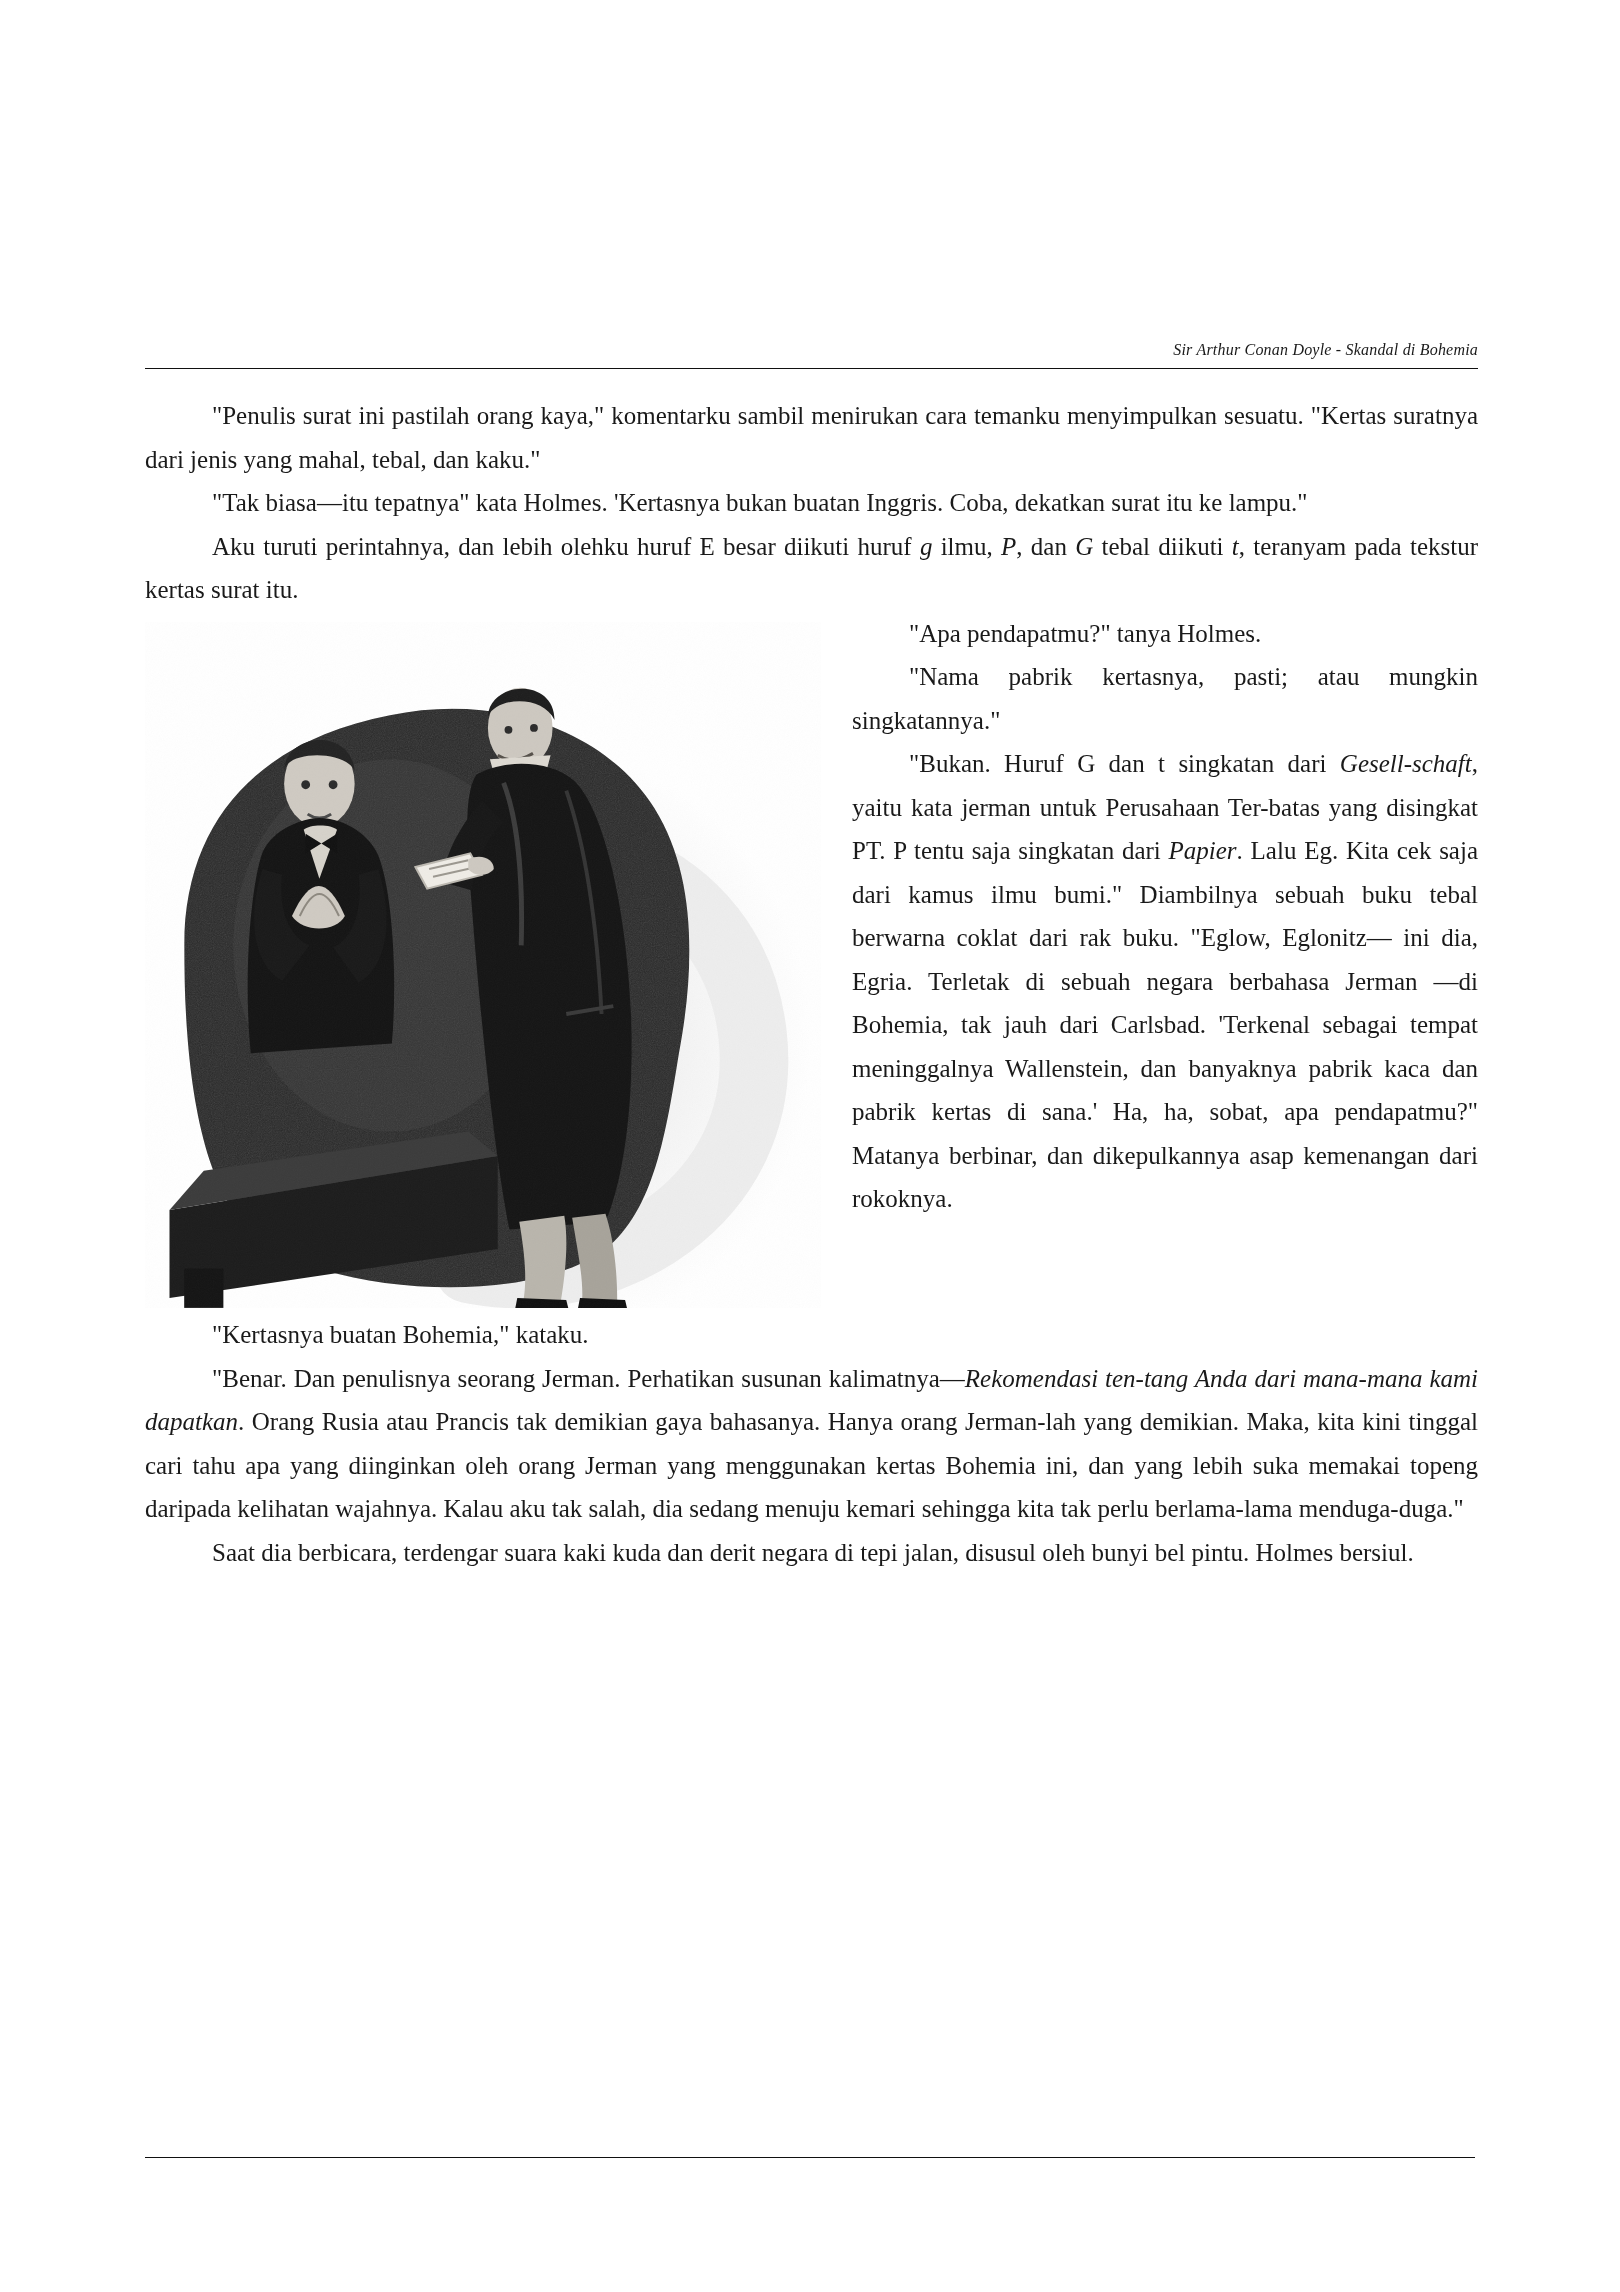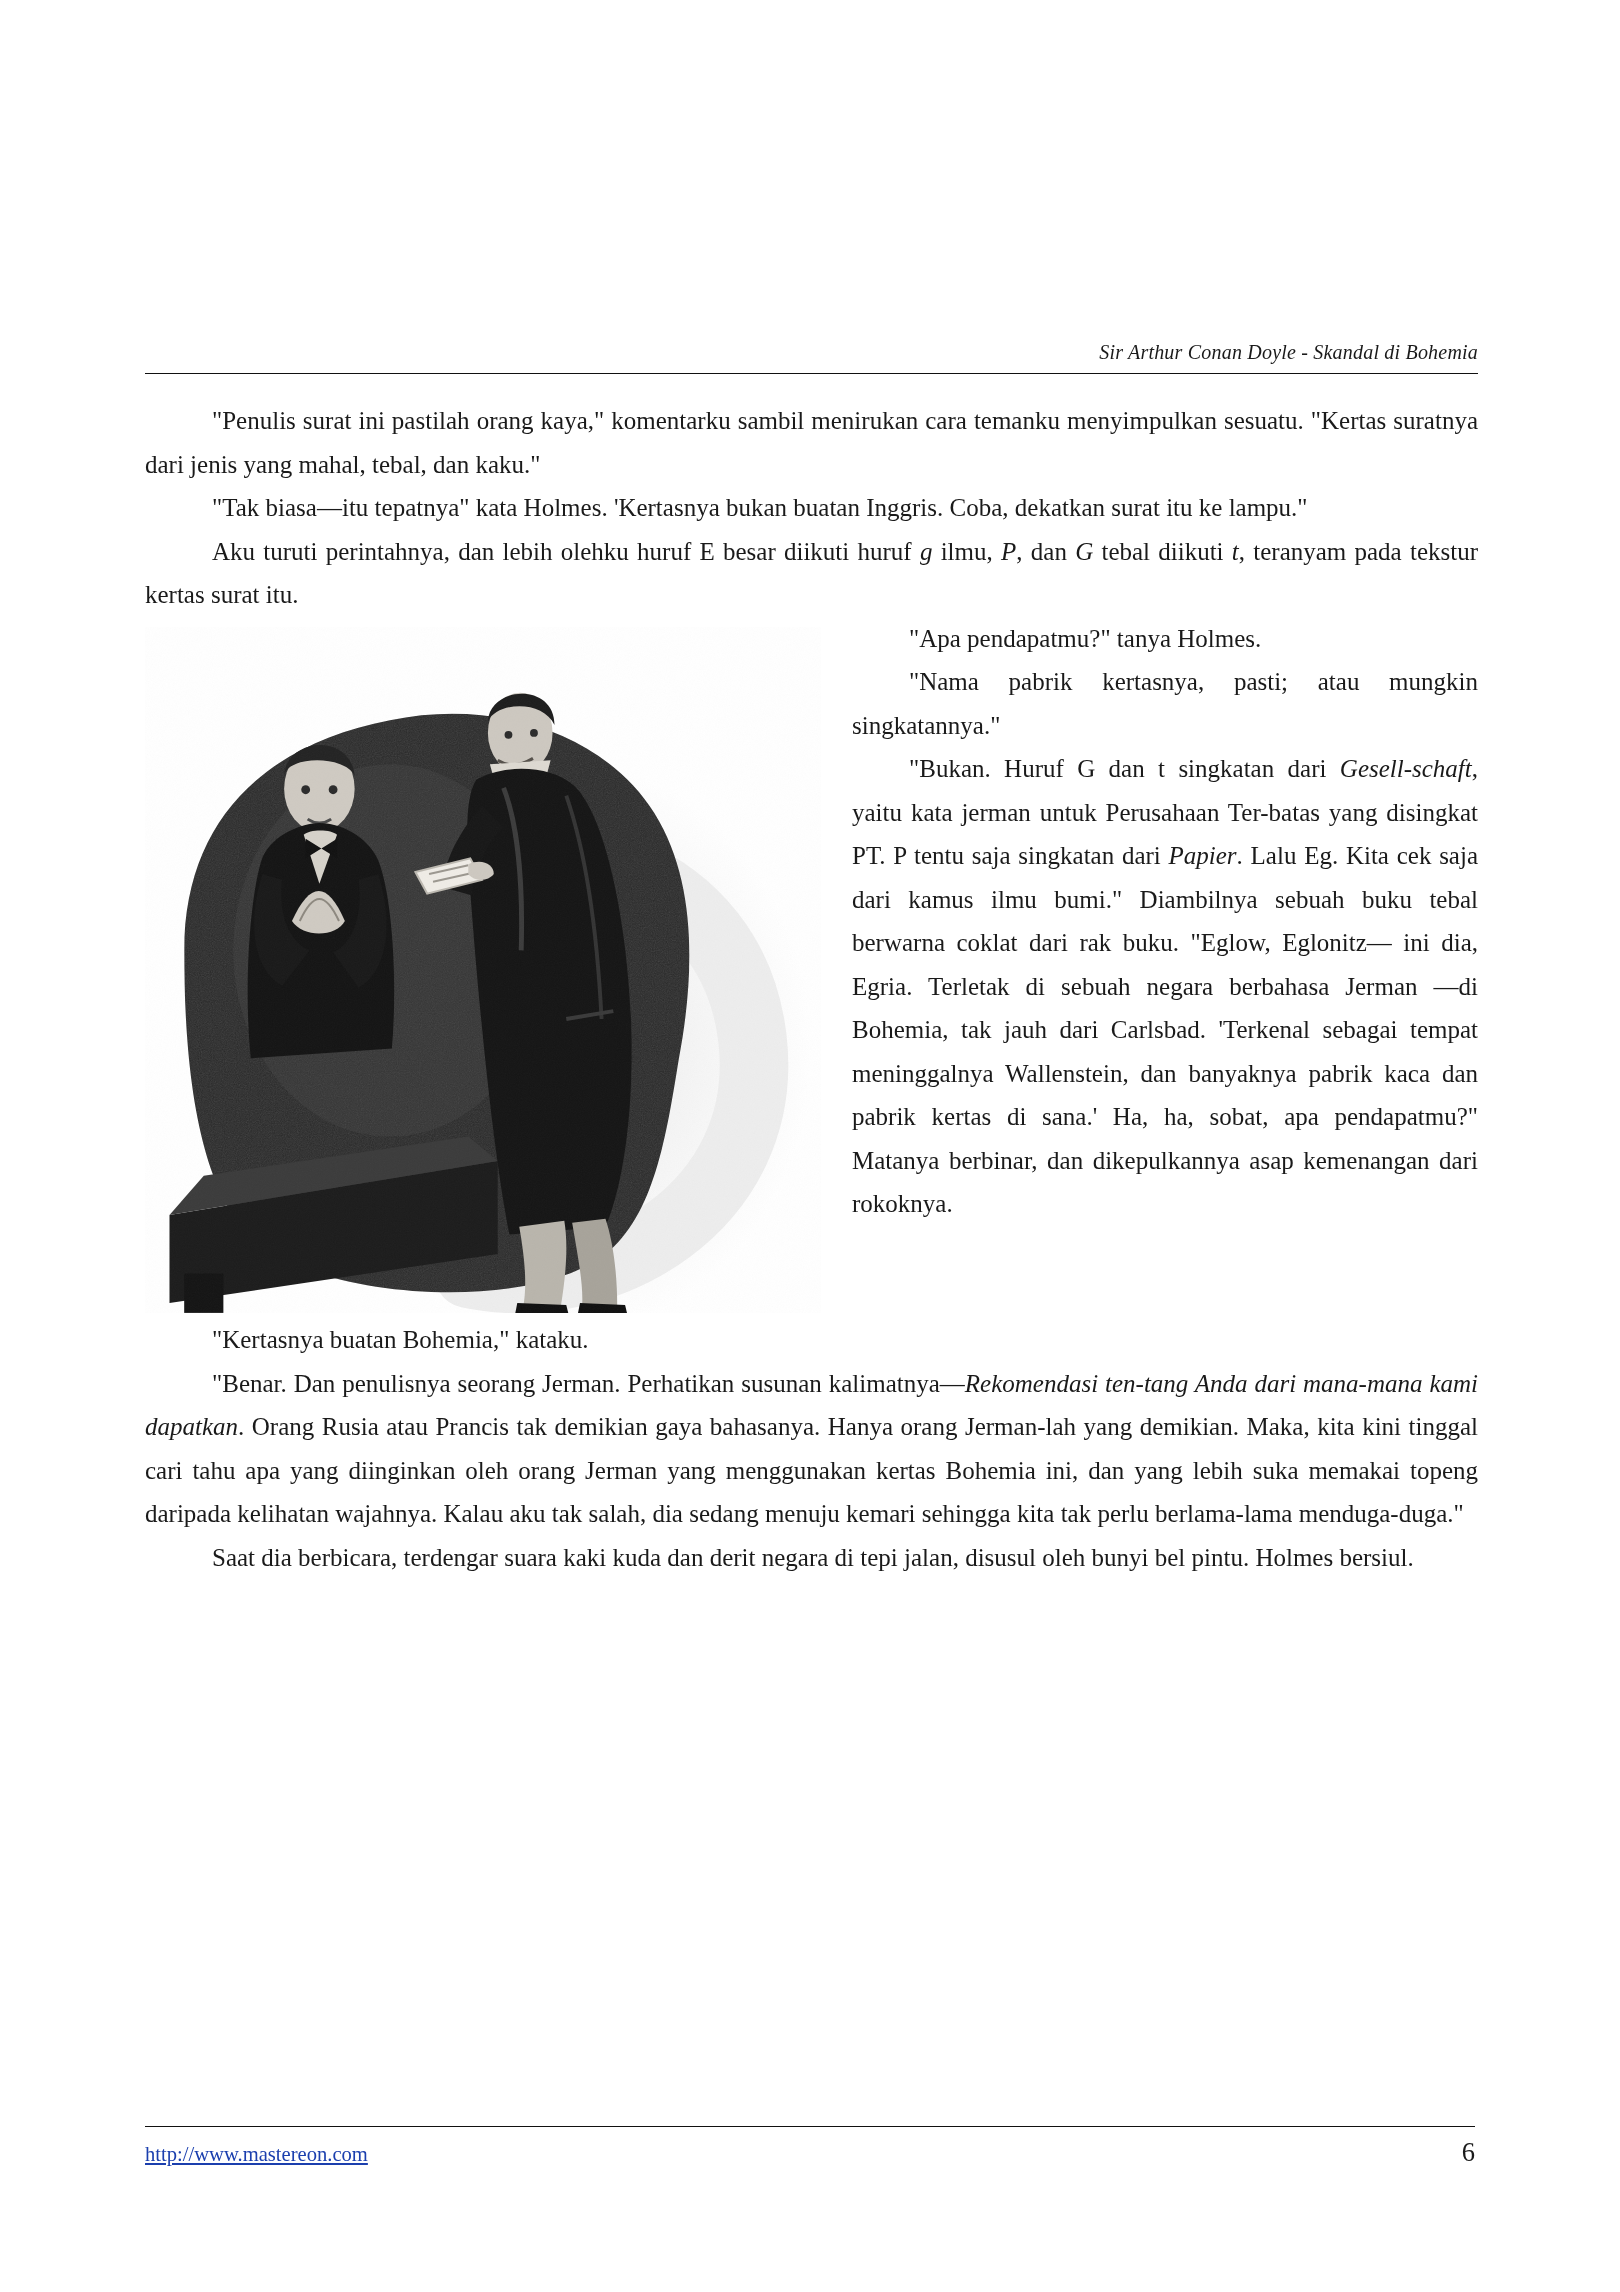--- a/index.html
+++ b/index.html
@@ -24,21 +24,21 @@
   .content {
     position: absolute;
     left: 145px;
     top: 341px;
     width: 1333px;
   }
   
   .header {
     text-align: right;
     font-style: italic;
-    font-size: 20px;
+    font-size: 16px;
     color: #1a1a1a;
     letter-spacing: 0.2px;
     padding-bottom: 8.8px;
   }
   .header-rule {
     border: 0;
     border-top: 1.6px solid #111;
     margin: 0 0 25.5px 0;
   }
   
@@ -231,20 +231,16 @@
     <p class="para">
       <span>"Benar. Dan penulisnya seorang Jerman. Perhatikan susunan kalimatnya—</span><span class="it">Rekomendasi ten-tang Anda dari mana-mana kami dapatkan</span><span>. Orang Rusia atau Prancis tak demikian gaya bahasanya. Hanya orang Jerman-lah yang demikian. Maka, kita kini tinggal cari tahu apa yang diinginkan oleh orang Jerman yang menggunakan kertas Bohemia ini, dan yang lebih suka memakai topeng daripada kelihatan wajahnya. Kalau aku tak salah, dia sedang menuju kemari sehingga kita tak perlu berlama-lama menduga-duga."</span>
     </p>
 
     <p class="para">Saat dia berbicara, terdengar suara kaki kuda dan derit negara di tepi jalan, disusul oleh bunyi bel pintu. Holmes bersiul.</p>
 
   </div>
 
   <div class="footer">
     <hr class="footer-rule">
-    <div class="footer-row">
-      <a class="footer-link" href="#">http://www.mastereon.com</a>
-      <span class="page-num">6</span>
-    </div>
   </div>
 
 </div>
 
 
 </body></html>

